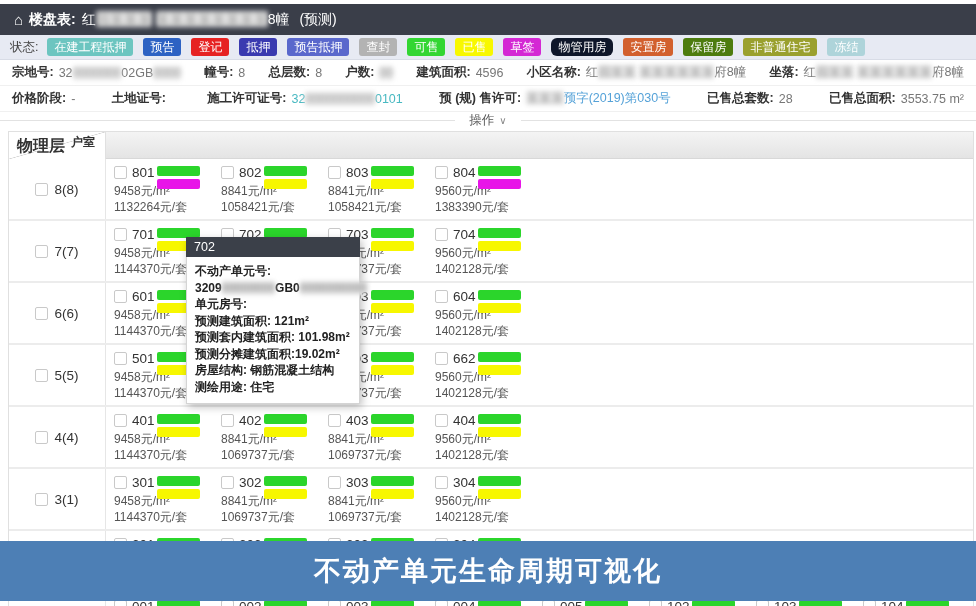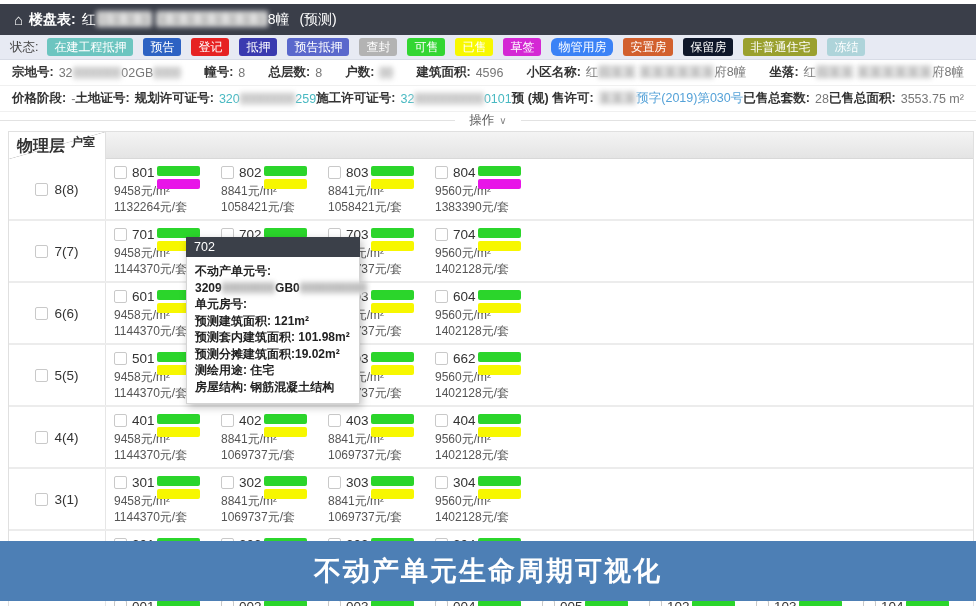--- a/index.html
+++ b/index.html
@@ -87,23 +87,23 @@
     <span id="status-badges" style="display:flex;gap:10px;">
         <span class="badge" style="background: rgb(108, 197, 192); color: rgb(255, 255, 255);">在建工程抵押</span>
         <span class="badge" style="background: rgb(45, 98, 195); color: rgb(255, 255, 255);">预告</span>
         <span class="badge" style="background: rgb(230, 34, 34); color: rgb(255, 255, 255);">登记</span>
         <span class="badge" style="background: rgb(58, 58, 176); color: rgb(255, 255, 255);">抵押</span>
         <span class="badge" style="background: rgb(90, 104, 204); color: rgb(255, 255, 255);">预告抵押</span>
         <span class="badge" style="background: rgb(179, 179, 179); color: rgb(255, 255, 255);">查封</span>
         <span class="badge" style="background: rgb(51, 214, 51); color: rgb(255, 255, 255);">可售</span>
         <span class="badge" style="background: rgb(248, 248, 0); color: rgb(255, 255, 255);">已售</span>
         <span class="badge" style="background: rgb(212, 40, 212); color: rgb(255, 255, 255);">草签</span>
-        <span class="badge" style="background: #3b82f6; color: rgb(255, 255, 255); border-radius: 6px;">物管用房</span>
+        <span class="badge" style="background: #0f172a; color: rgb(255, 255, 255); border-radius: 6px;">物管用房</span>
         <span class="badge" style="background: rgb(210, 96, 46); color: rgb(255, 255, 255);">安置房</span>
-        <span class="badge" style="background: #0f172a; color: rgb(255, 255, 255);">保留房</span>
+        <span class="badge" style="background: #4d7c0f; color: rgb(255, 255, 255);">保留房</span>
         <span class="badge" style="background: rgb(154, 160, 46); color: rgb(255, 255, 255);">非普通住宅</span>
         <span class="badge" style="background: rgb(174, 212, 218); color: rgb(255, 255, 255);">冻结</span>
       </span>
   </div>
 
   <div class="inforow" id="info-row1">
       <div class="info-item">
         <span class="ilabel">宗地号:</span>
         <span class="ival"><span>32</span><span class="redact">0000000</span><span>02GB</span><span class="redact">0000</span></span>
       </div>
@@ -133,24 +133,20 @@
       </div>
     </div>
   <div class="inforow" id="info-row2">
       <div class="info-item">
         <span class="ilabel">价格阶段:</span>
         <span class="ival"><span>-</span></span>
       </div>
       <div class="info-item">
         <span class="ilabel">土地证号:</span>
         <span class="ival"></span>
-      </div>
-      <div class="info-item">
-        <span class="ilabel">规划许可证号:</span>
-        <span class="ival" style="color: rgb(73, 185, 194);"><span>320</span><span class="redact">00000000</span><span>259</span></span>
       </div>
       <div class="info-item">
         <span class="ilabel">施工许可证号:</span>
         <span class="ival" style="color: rgb(73, 185, 194);"><span>32</span><span class="redact">0000000000</span><span>0101</span></span>
       </div>
       <div class="info-item">
         <span class="ilabel">预 (规) 售许可:</span>
         <span class="ival" style="color: rgb(85, 162, 216);"><span class="redact">某某某</span><span>预字(2019)第030号</span></span>
       </div>
       <div class="info-item">
@@ -671,22 +667,22 @@
 
   <div class="tooltip">
     <div class="tt-head">702</div>
     <div class="tt-body" id="tt-body">
         <div class="tline"><span>不动产单元号:</span></div>
         <div class="tline"><span>3209</span><span class="redact">00000000</span><span>GB0</span><span class="redact">0000000000</span></div>
         <div class="tline"><span>单元房号:</span></div>
         <div class="tline"><span>预测建筑面积:</span><span class="tval"> 121m²</span></div>
         <div class="tline"><span>预测套内建筑面积:</span><span class="tval"> 101.98m²</span></div>
         <div class="tline"><span>预测分摊建筑面积:</span><span class="tval">19.02m²</span></div>
+        <div class="tline"><span>房屋结构:</span><span class="tval"> 钢筋混凝土结构</span></div>
         <div class="tline"><span>测绘用途:</span><span class="tval"> 住宅</span></div>
-        <div class="tline"><span>房屋结构:</span><span class="tval"> 钢筋混凝土结构</span></div>
       </div>
   </div>
 
   <div class="banner">
     <span class="btxt">不动产单元生命周期可视化</span>
   </div>
 
 </div>
 
 </body></html>

